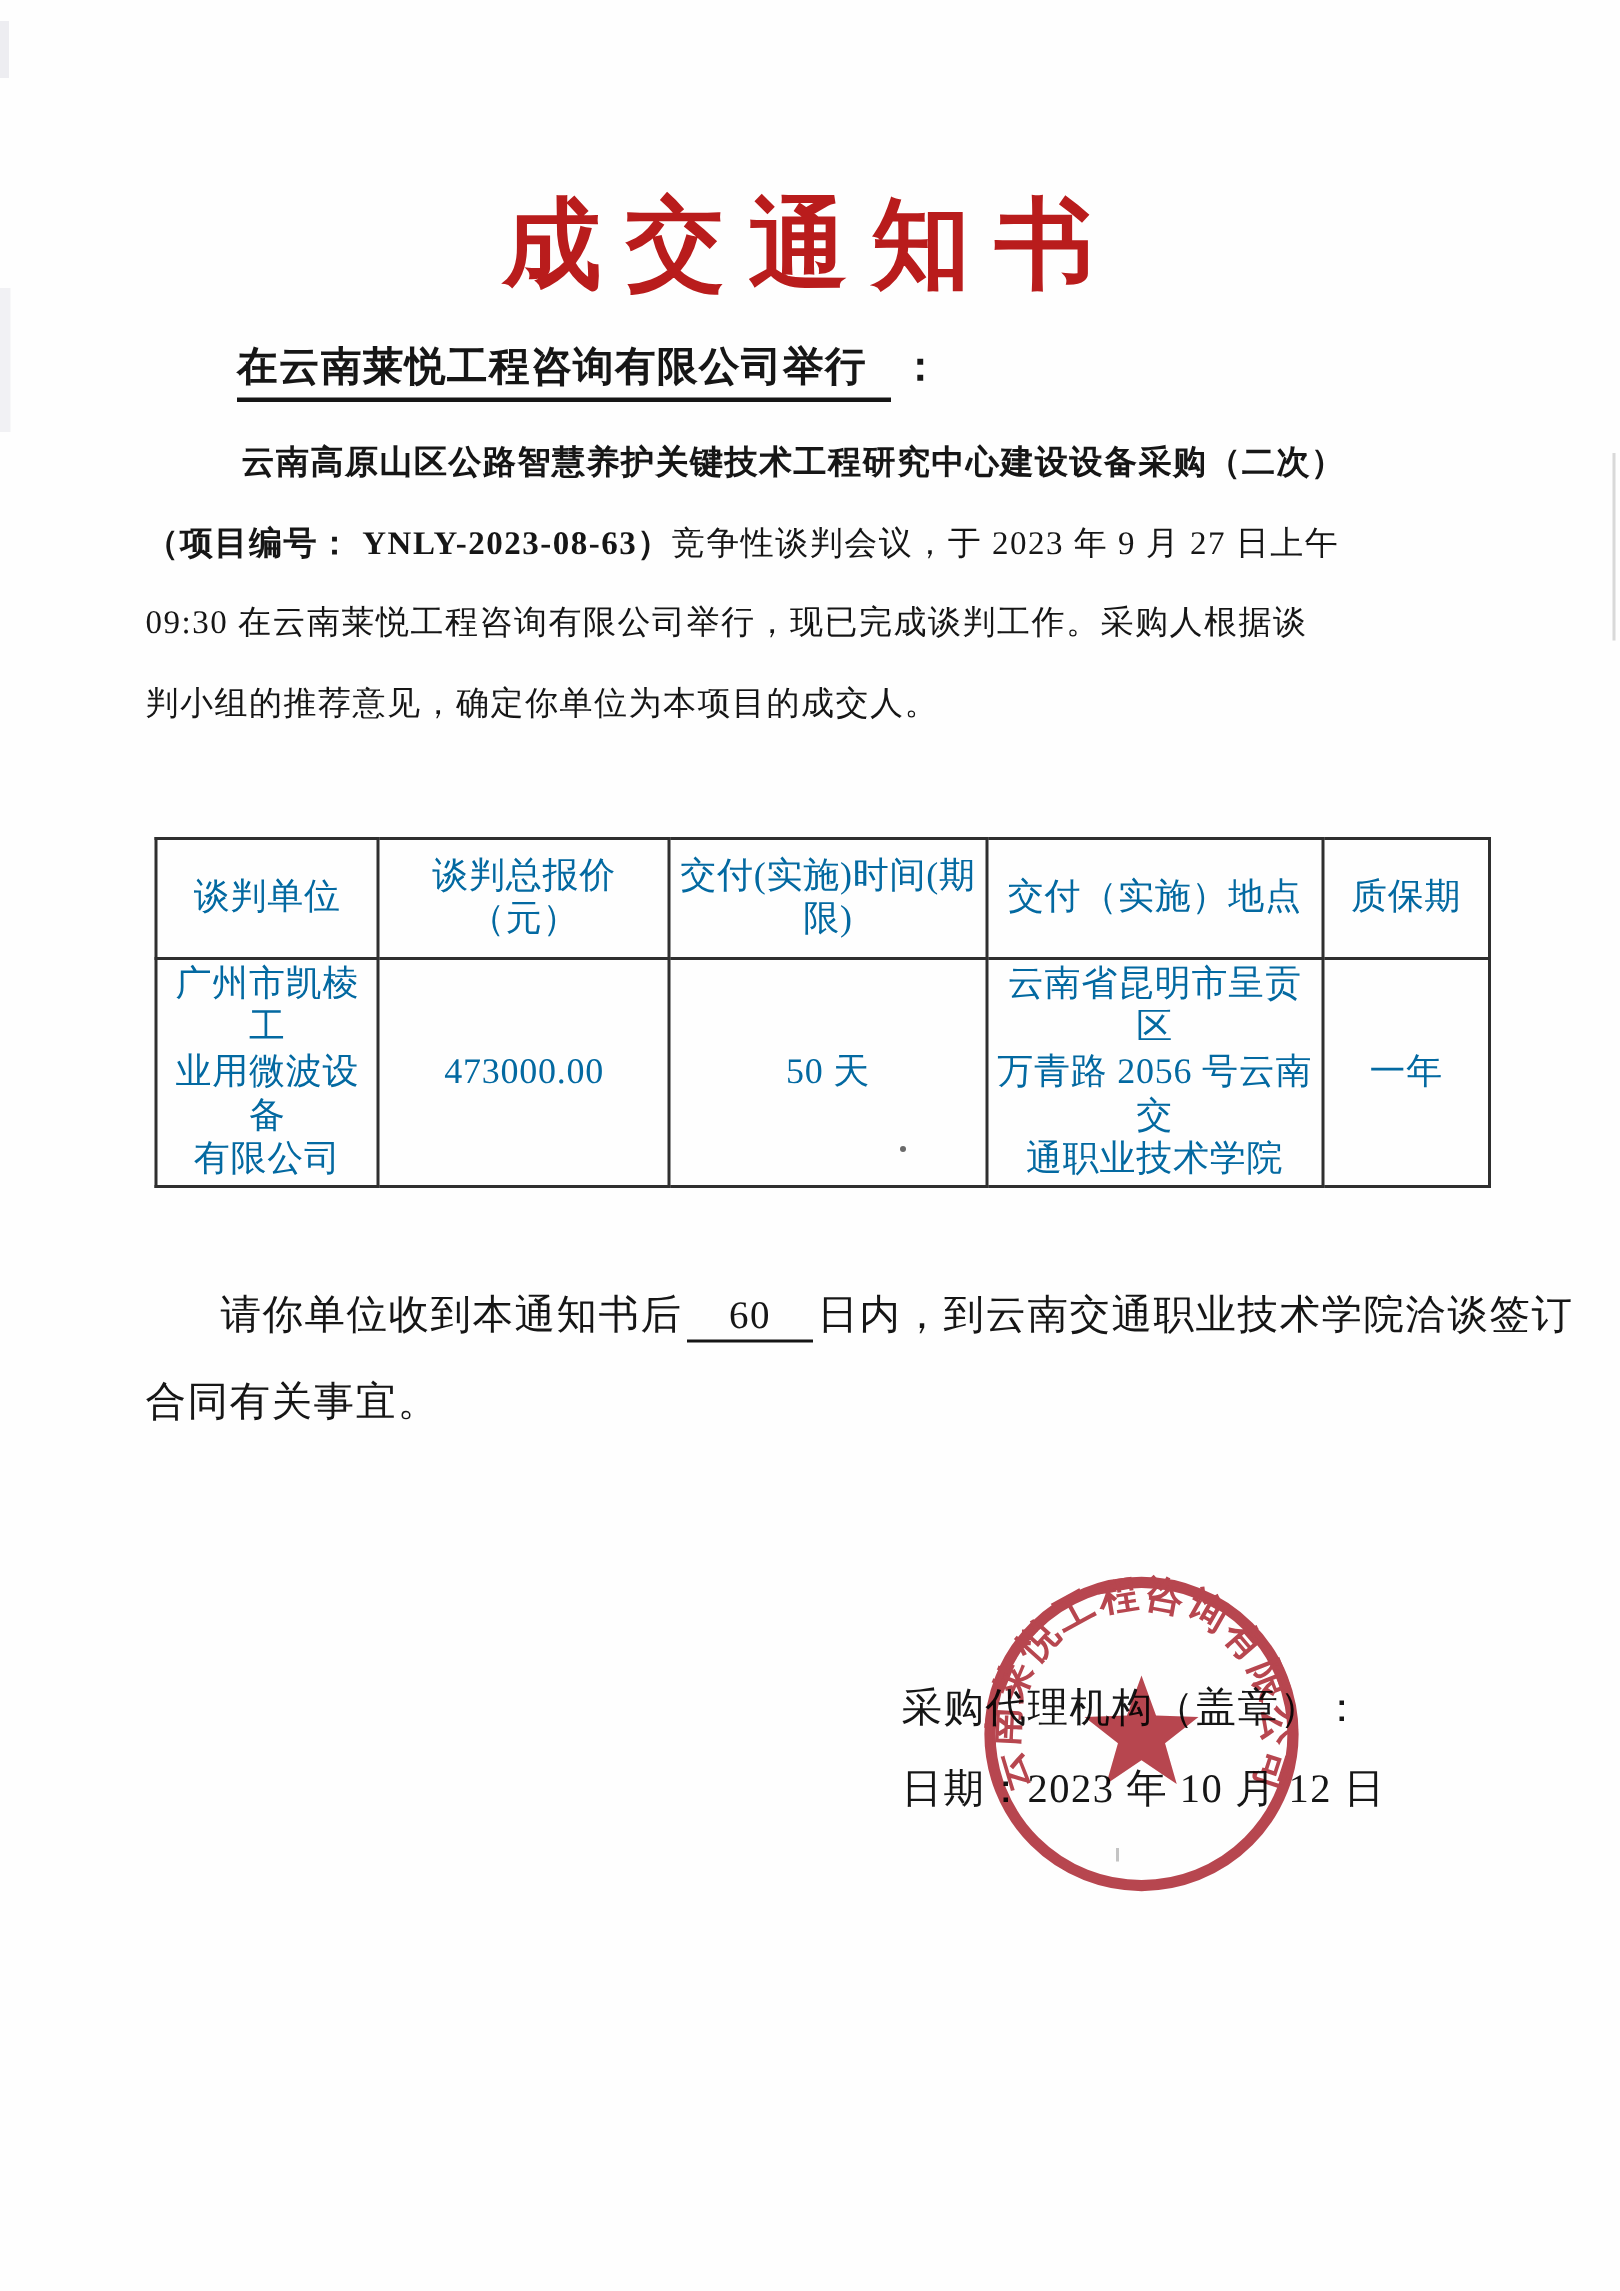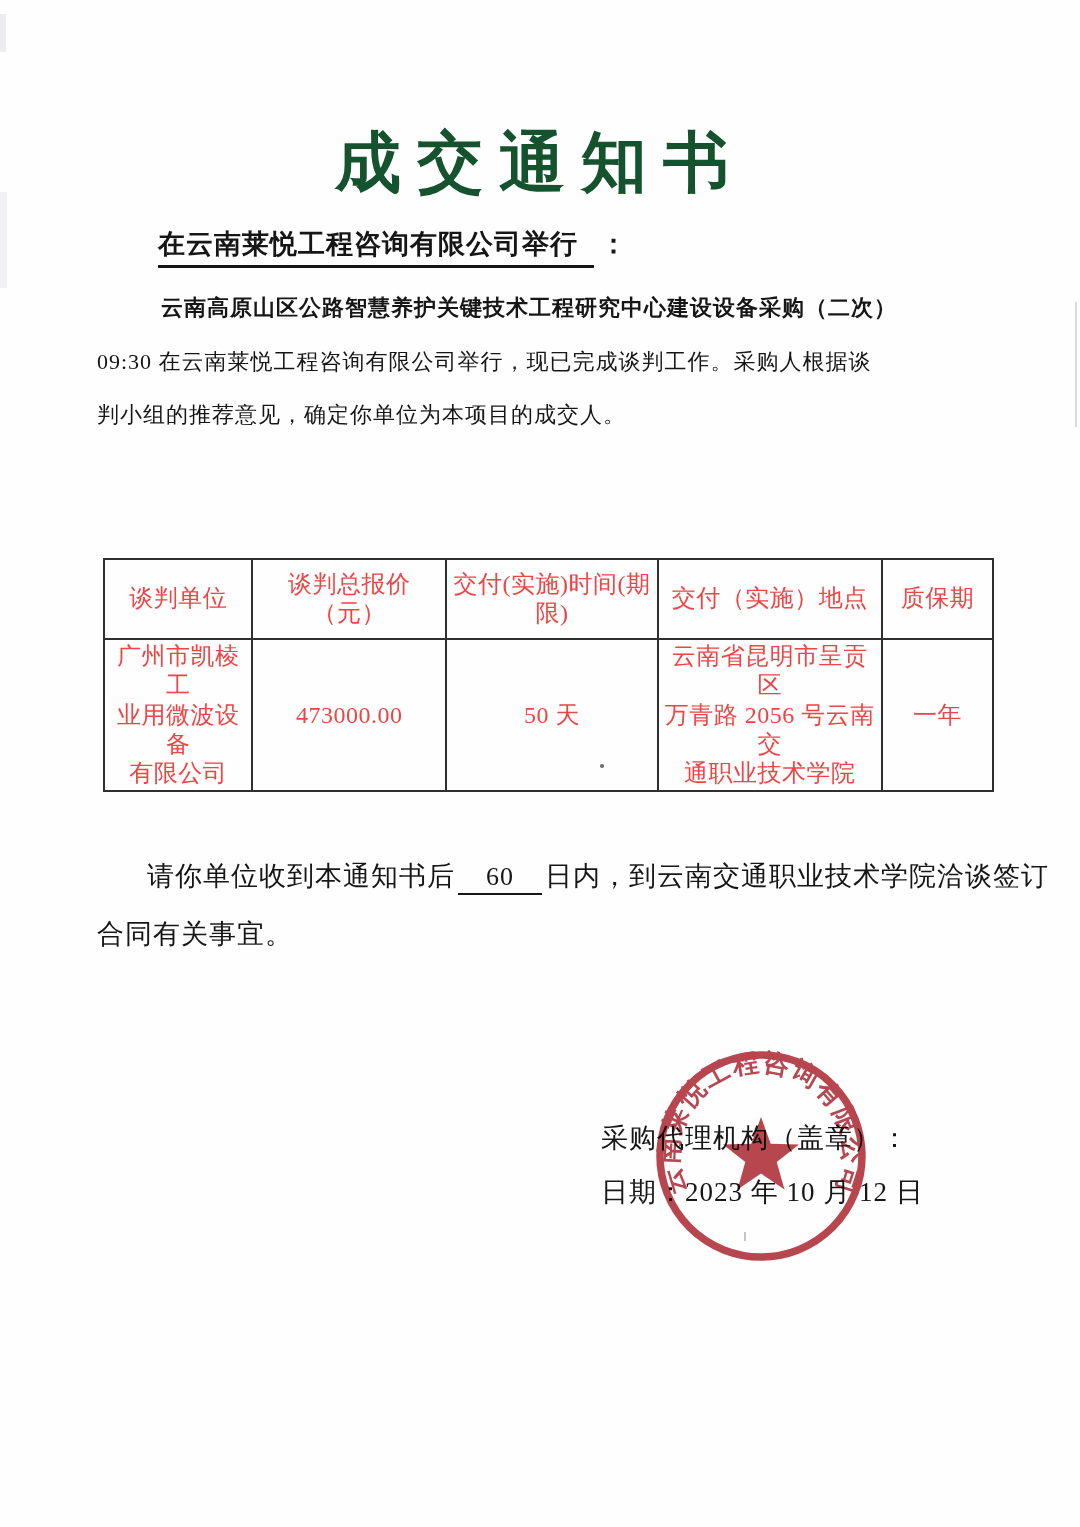--- a/index.html
+++ b/index.html
@@ -9,21 +9,21 @@
     font-family:"Liberation Serif","DejaVu Serif",serif;
     color:#161616;
     overflow:hidden;
   }
   .page{position:absolute;inset:0;background:#fefefe;}
 
   .doc-title{
     position:absolute;top:118px;left:0;width:100%;
     margin:0;text-align:center;
     font-size:66px;font-weight:bold;letter-spacing:16px;
-    color:#14532d;
+    color:#b91c1c;
   }
 
   .addressee{
     position:absolute;top:226px;left:158px;
     font-size:27px;font-weight:bold;letter-spacing:1px;
     white-space:nowrap;
   }
   .addressee .addr-name{
     border-bottom:3px solid #161616;
     padding-right:16px;padding-bottom:3px;
@@ -35,21 +35,21 @@
     position:absolute;top:293px;left:97px;width:890px;
     font-size:22px;letter-spacing:1px;
   }
   .para1 .line{height:53.5px;white-space:nowrap;}
   .para1 .line.indent{padding-left:64px;}
   .para1 .seg-bold{font-weight:bold;}
 
   table.notice-table{
     position:absolute;top:558px;left:103px;width:891px;height:230px;
     border-collapse:collapse;table-layout:fixed;
-    font-size:24px;color:#ef4444;
+    font-size:24px;color:#0369a1;
   }
   table.notice-table td,table.notice-table th{
     border:2px solid #2f2f2f;
     text-align:center;vertical-align:middle;
     font-weight:normal;
     white-space:pre-line;
     line-height:1.22;
     padding:2px 6px;
     letter-spacing:0.5px;
   }
@@ -97,20 +97,23 @@
 
   <h1 class="doc-title">成交通知书</h1>
 
   <div class="addressee">
     <span class="addr-name">在云南莱悦工程咨询有限公司举行</span><span class="addr-colon">：</span>
   </div>
 
   <div class="para1">
     <div class="line indent">
       <span class="seg-bold">云南高原山区公路智慧养护关键技术工程研究中心建设设备采购（二次）</span><span></span>
+    </div>
+    <div class="line">
+      <span class="seg-bold">（项目编号： YNLY-2023-08-63）</span><span>竞争性谈判会议，于 2023 年 9 月 27 日上午</span>
     </div>
     <div class="line">
       <span class="seg-bold"></span><span>09:30 在云南莱悦工程咨询有限公司举行，现已完成谈判工作。采购人根据谈</span>
     </div>
     <div class="line">
       <span class="seg-bold"></span><span>判小组的推荐意见，确定你单位为本项目的成交人。</span>
     </div>
   </div>
 
   <table class="notice-table">

